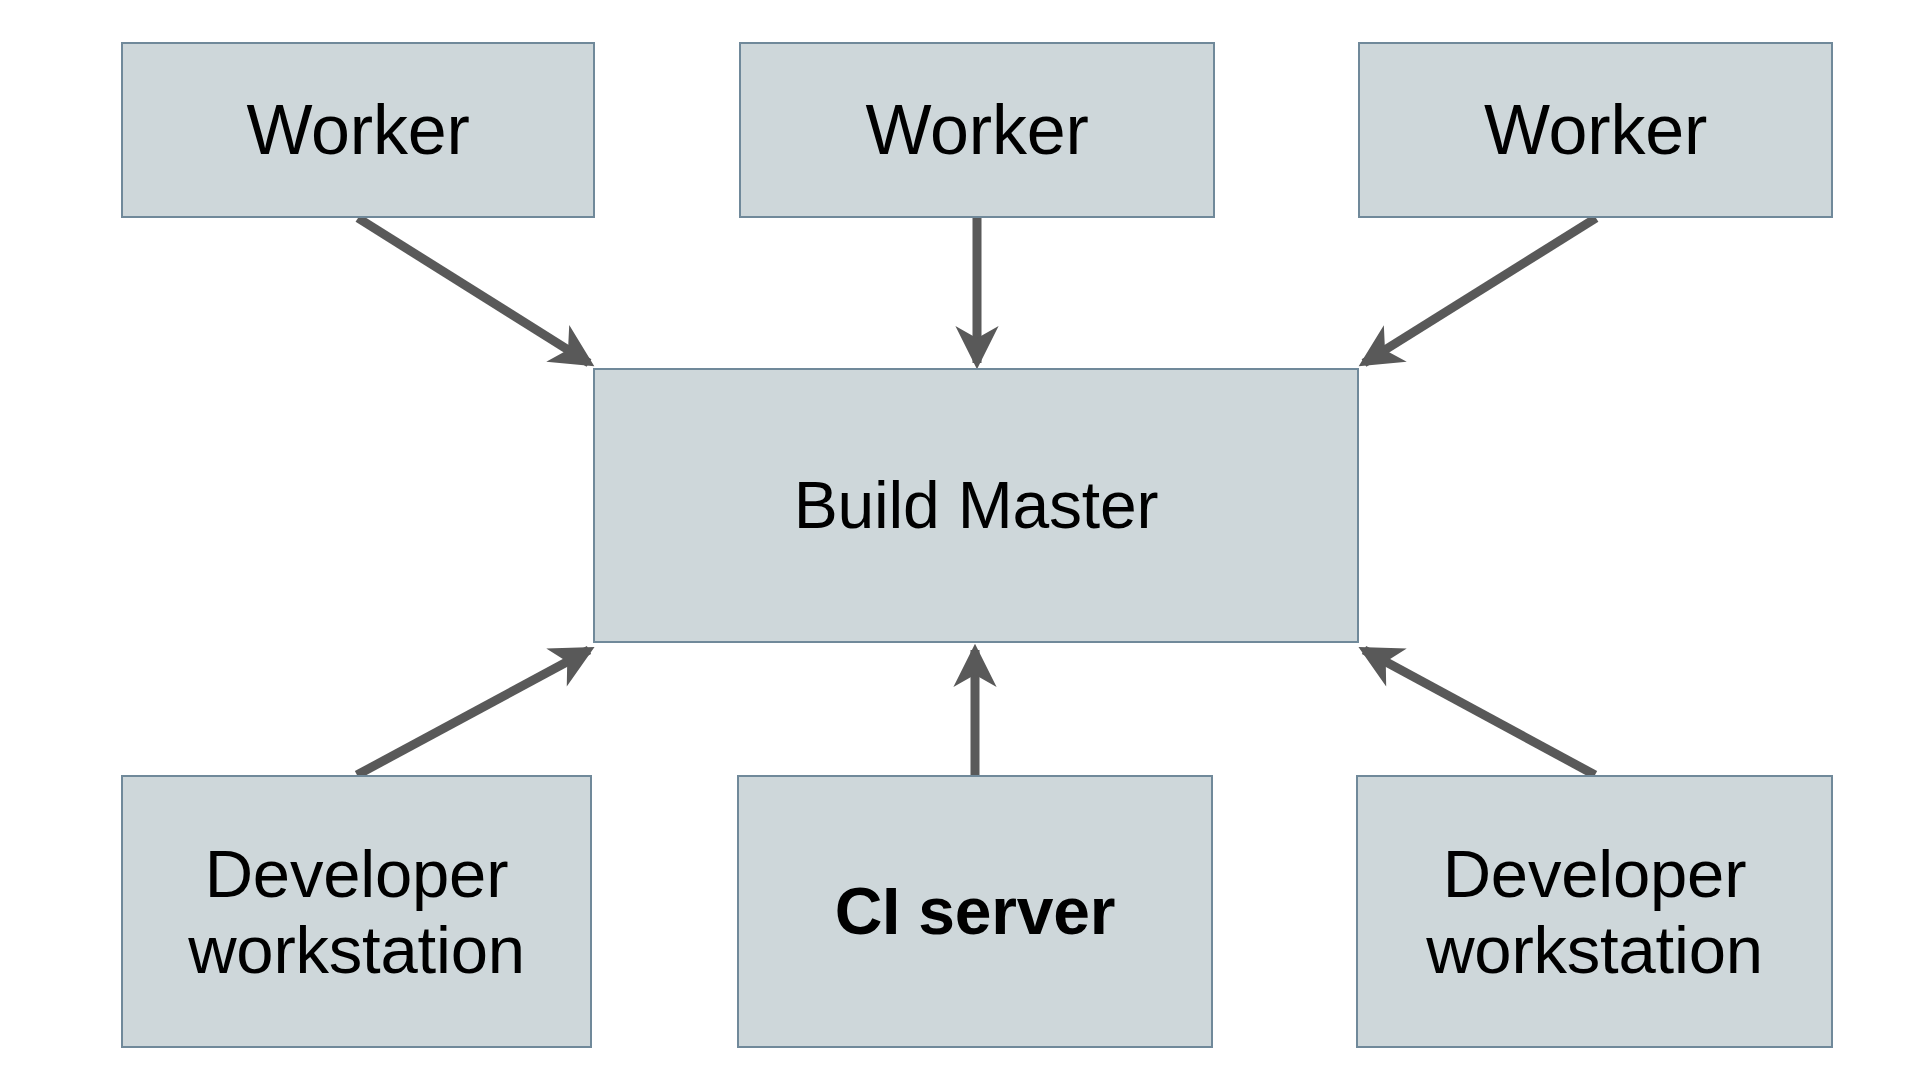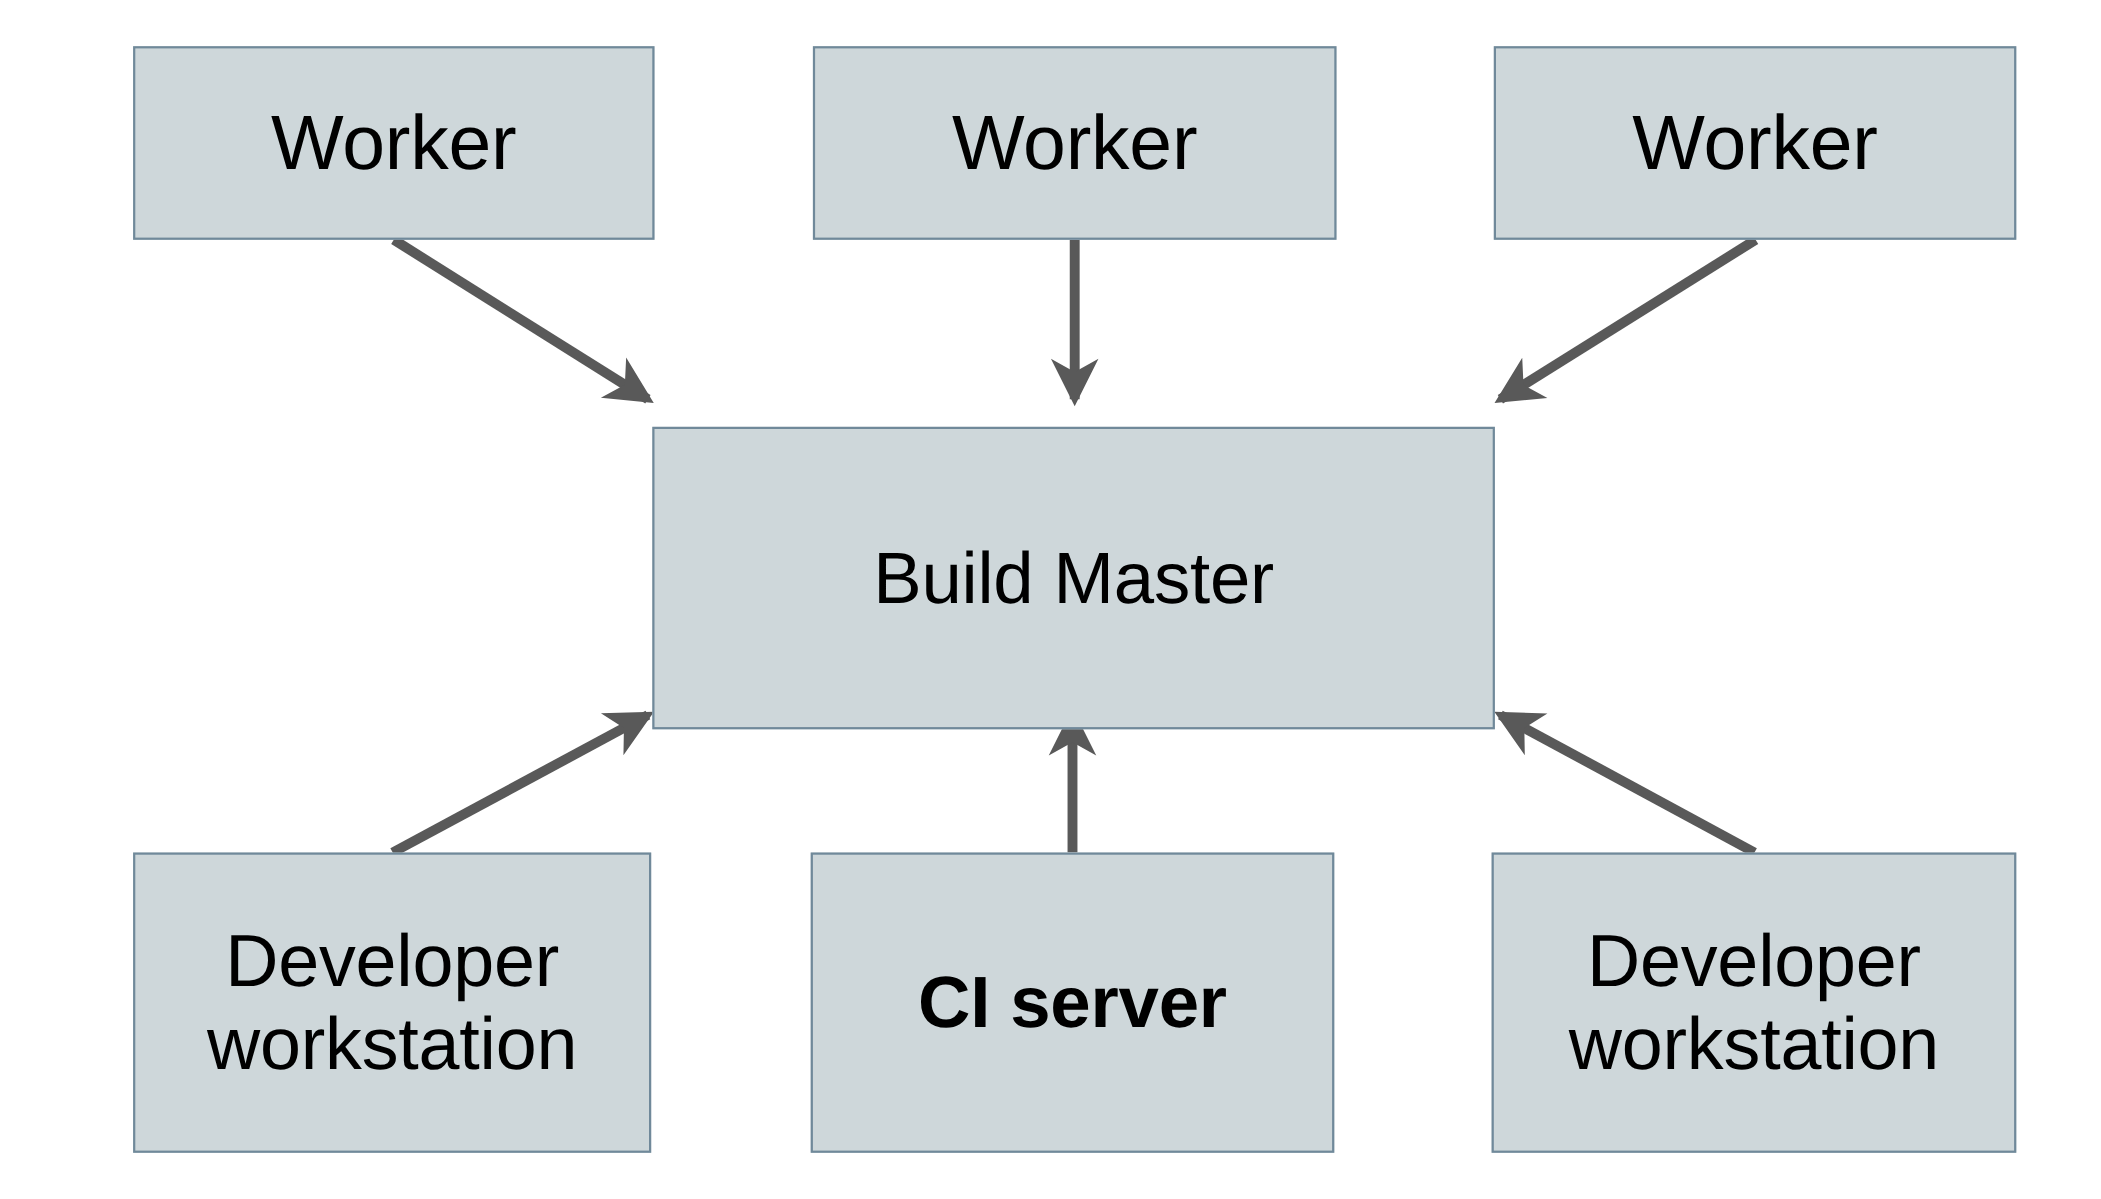--- a/index.html
+++ b/index.html
@@ -41,21 +41,21 @@
     color: #000000;
     font-weight: 400;
     line-height: 1.12;
     letter-spacing: -0.2px;
     white-space: pre-line;
   }
   
   #node-worker-1 { left: 121px; top: 42px;  width: 474px; height: 176px; }
   #node-worker-2 { left: 739px; top: 42px;  width: 476px; height: 176px; }
   #node-worker-3 { left: 1358px; top: 42px; width: 475px; height: 176px; }
-  #node-build-master { left: 593px; top: 388px; width: 766px; height: 275px; }
+  #node-build-master { left: 593px; top: 368px; width: 766px; height: 275px; }
   #node-dev-workstation-1 { left: 121px;  top: 775px; width: 471px; height: 273px; }
   #node-ci-server        { left: 737px;  top: 775px; width: 476px; height: 273px; }
   #node-dev-workstation-2 { left: 1356px; top: 775px; width: 477px; height: 273px; }
 
   #node-worker-1 .node-label,
   #node-worker-2 .node-label,
   #node-worker-3 .node-label { font-size: 70px; }
   #node-build-master .node-label { font-size: 66px; }
   #node-dev-workstation-1 .node-label,
   #node-dev-workstation-2 .node-label { font-size: 67px; }

